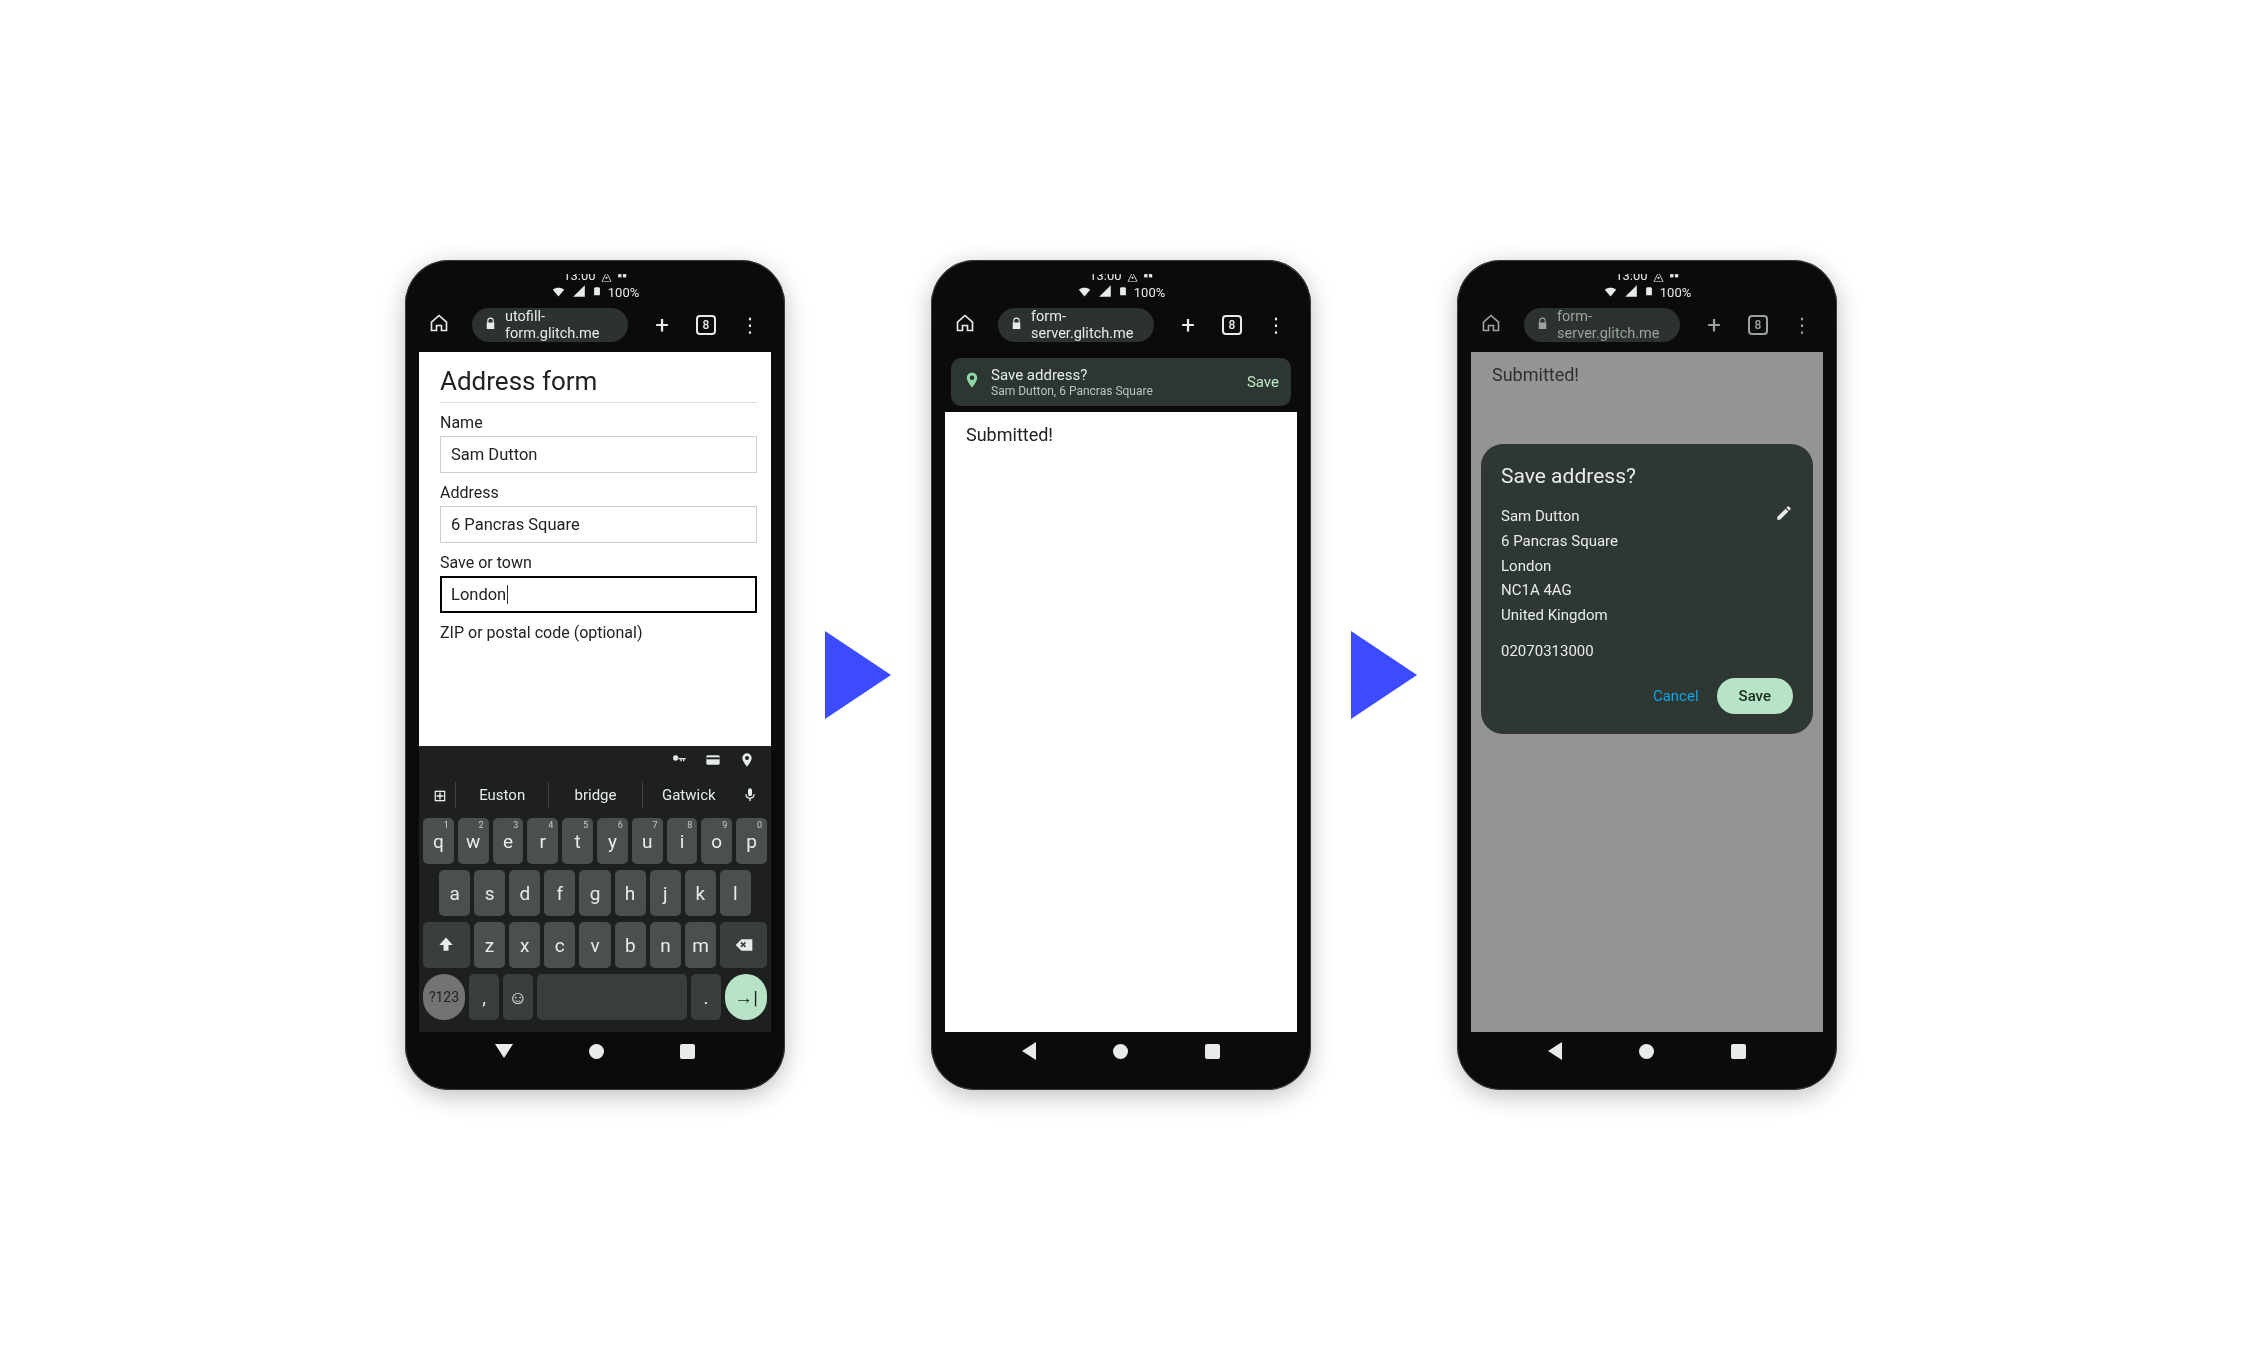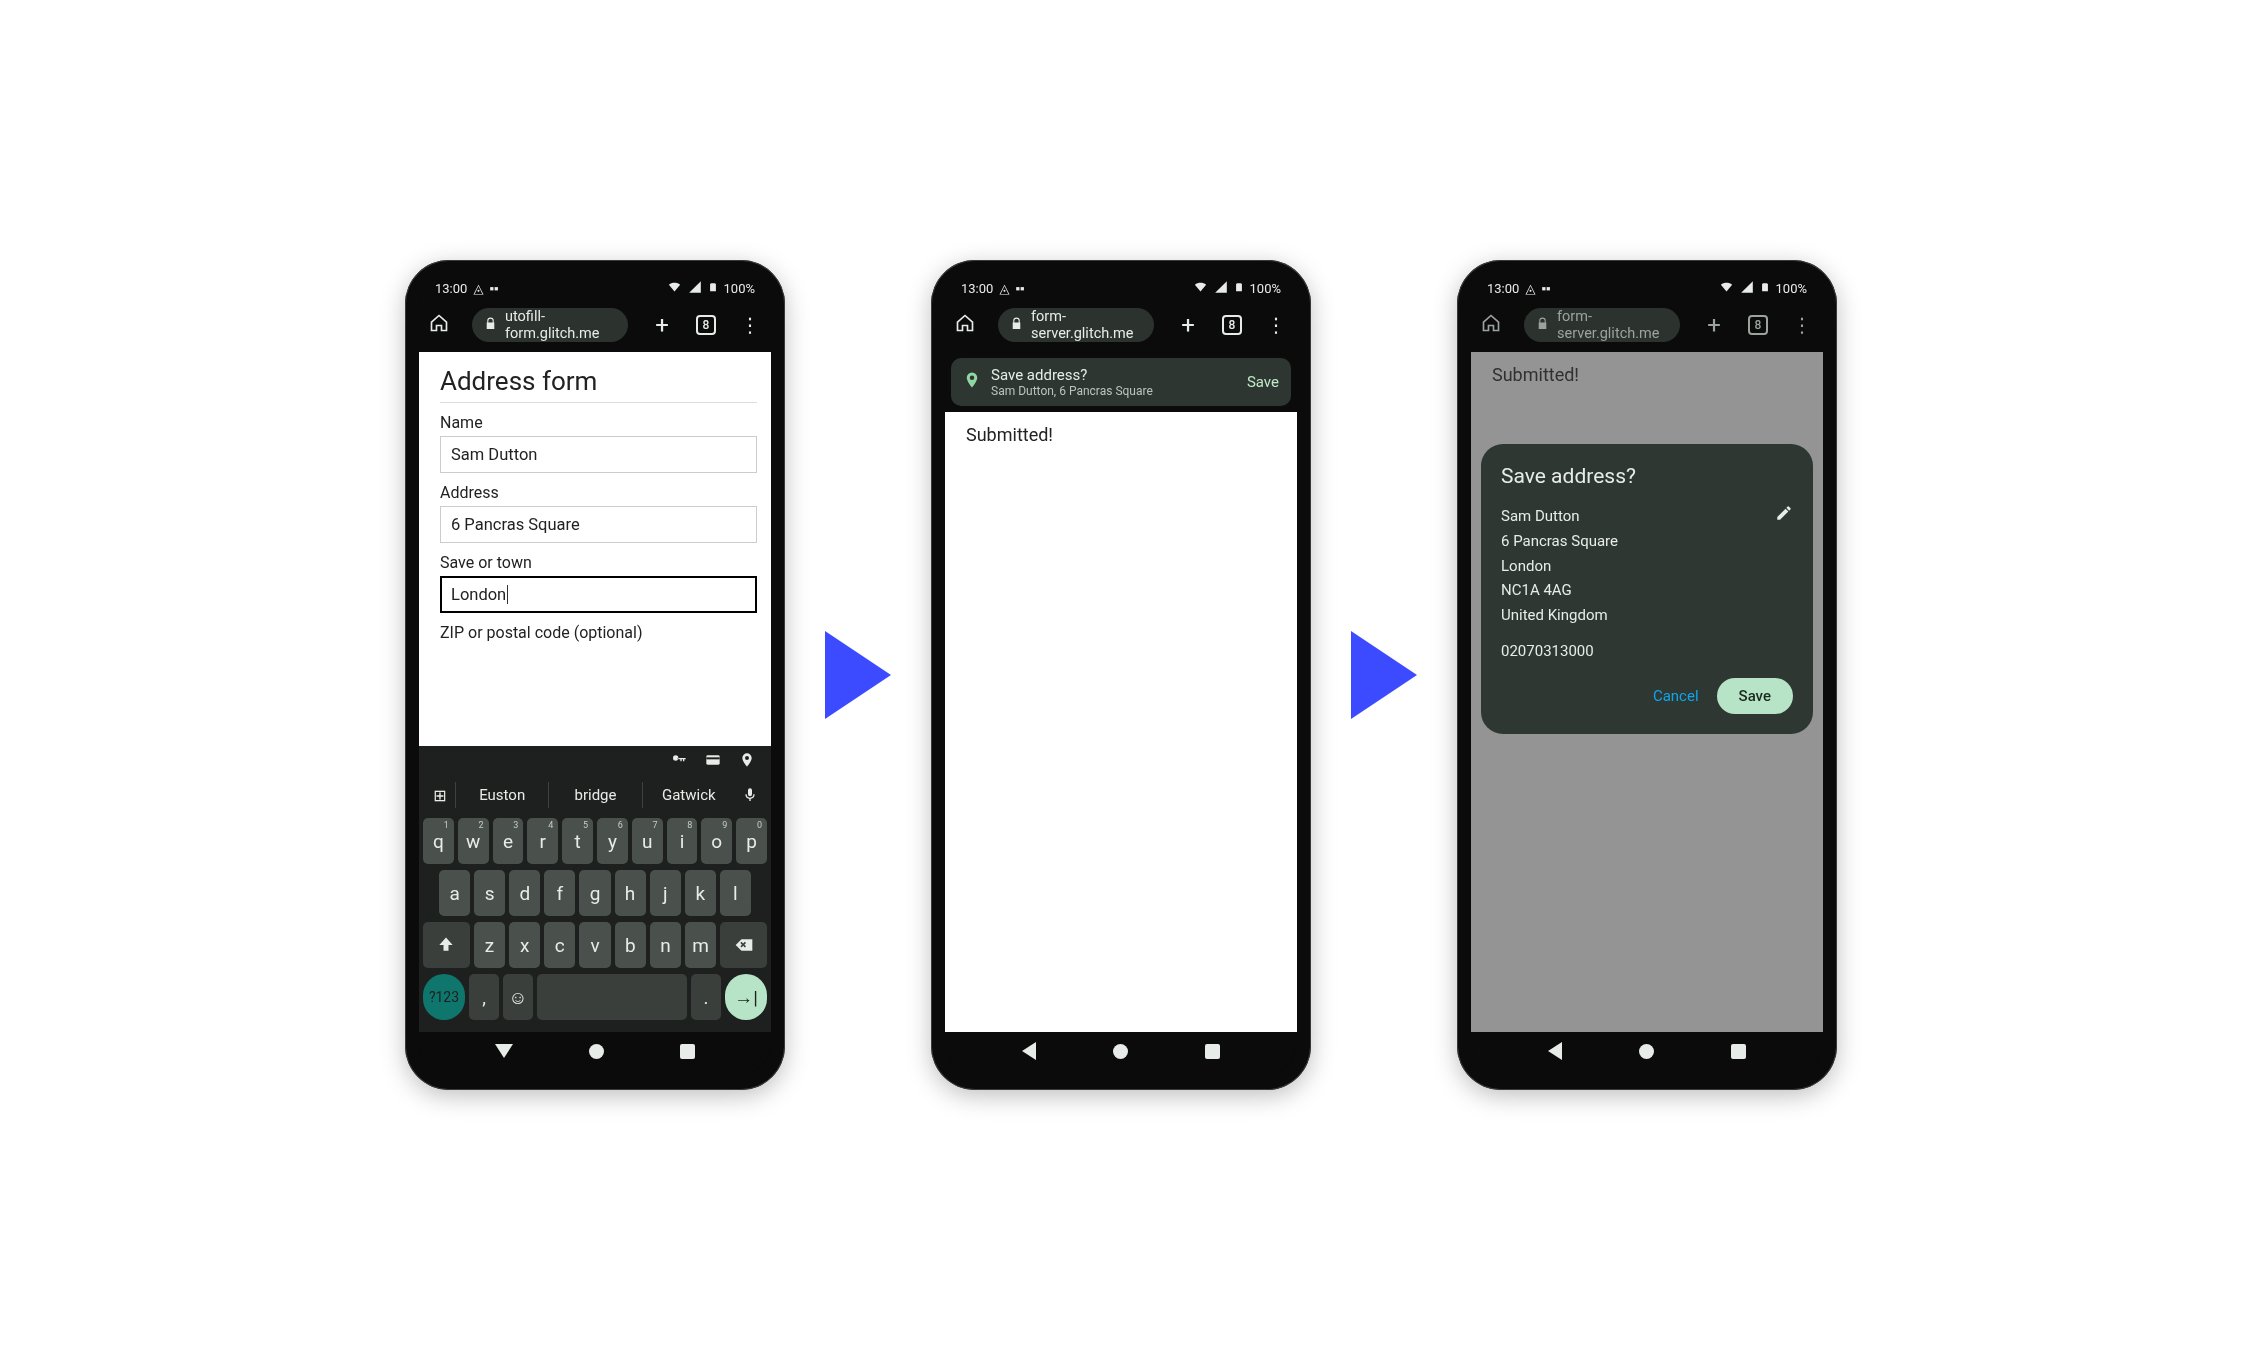--- a/index.html
+++ b/index.html
@@ -67,22 +67,23 @@
     position: relative;
   }
 
   
   .status {
     height: 28px;
     color: var(--text-light);
     font-size: 13px;
     display: flex;
     align-items: center;
-    justify-content: space-between;
+    justify-content: flex-end;
     padding: 0 16px;
+    flex-direction: column;
   }
   .status .left, .status .right { display: flex; align-items: center; gap: 6px; }
   .status svg { fill: var(--text-light); }
 
   
   .toolbar {
     background: var(--bezel);
     display: flex;
     align-items: center;
     gap: 23px;
@@ -213,21 +214,21 @@
     flex: 1;
     display: flex; align-items: center; justify-content: center;
     font-size: 19px;
     position: relative;
     min-width: 0;
   }
   .key .sup { position: absolute; top: 2px; right: 5px; font-size: 9px; color: #c7ccc8; }
   .key.dark { background: var(--key-bg); }
   .key.w15 { flex: 1.5; }
   .key.space { flex: 5; }
-  .key.num { background: #0f766e; color: #1d201e; border-radius: 23px; flex: 1.4; font-size: 14px; }
+  .key.num { background: #737373; color: #1d201e; border-radius: 23px; flex: 1.4; font-size: 14px; }
   .key.enter { background: var(--save-green); color: #1d201e; border-radius: 23px; flex: 1.4; }
   .key.shift svg, .key.bksp svg { width: 20px; height: 20px; fill: var(--text-light); }
 
   
   .dim-layer {
     position: absolute; inset: 0;
     background: var(--dim-overlay);
   }
   .modal {
     position: absolute;

